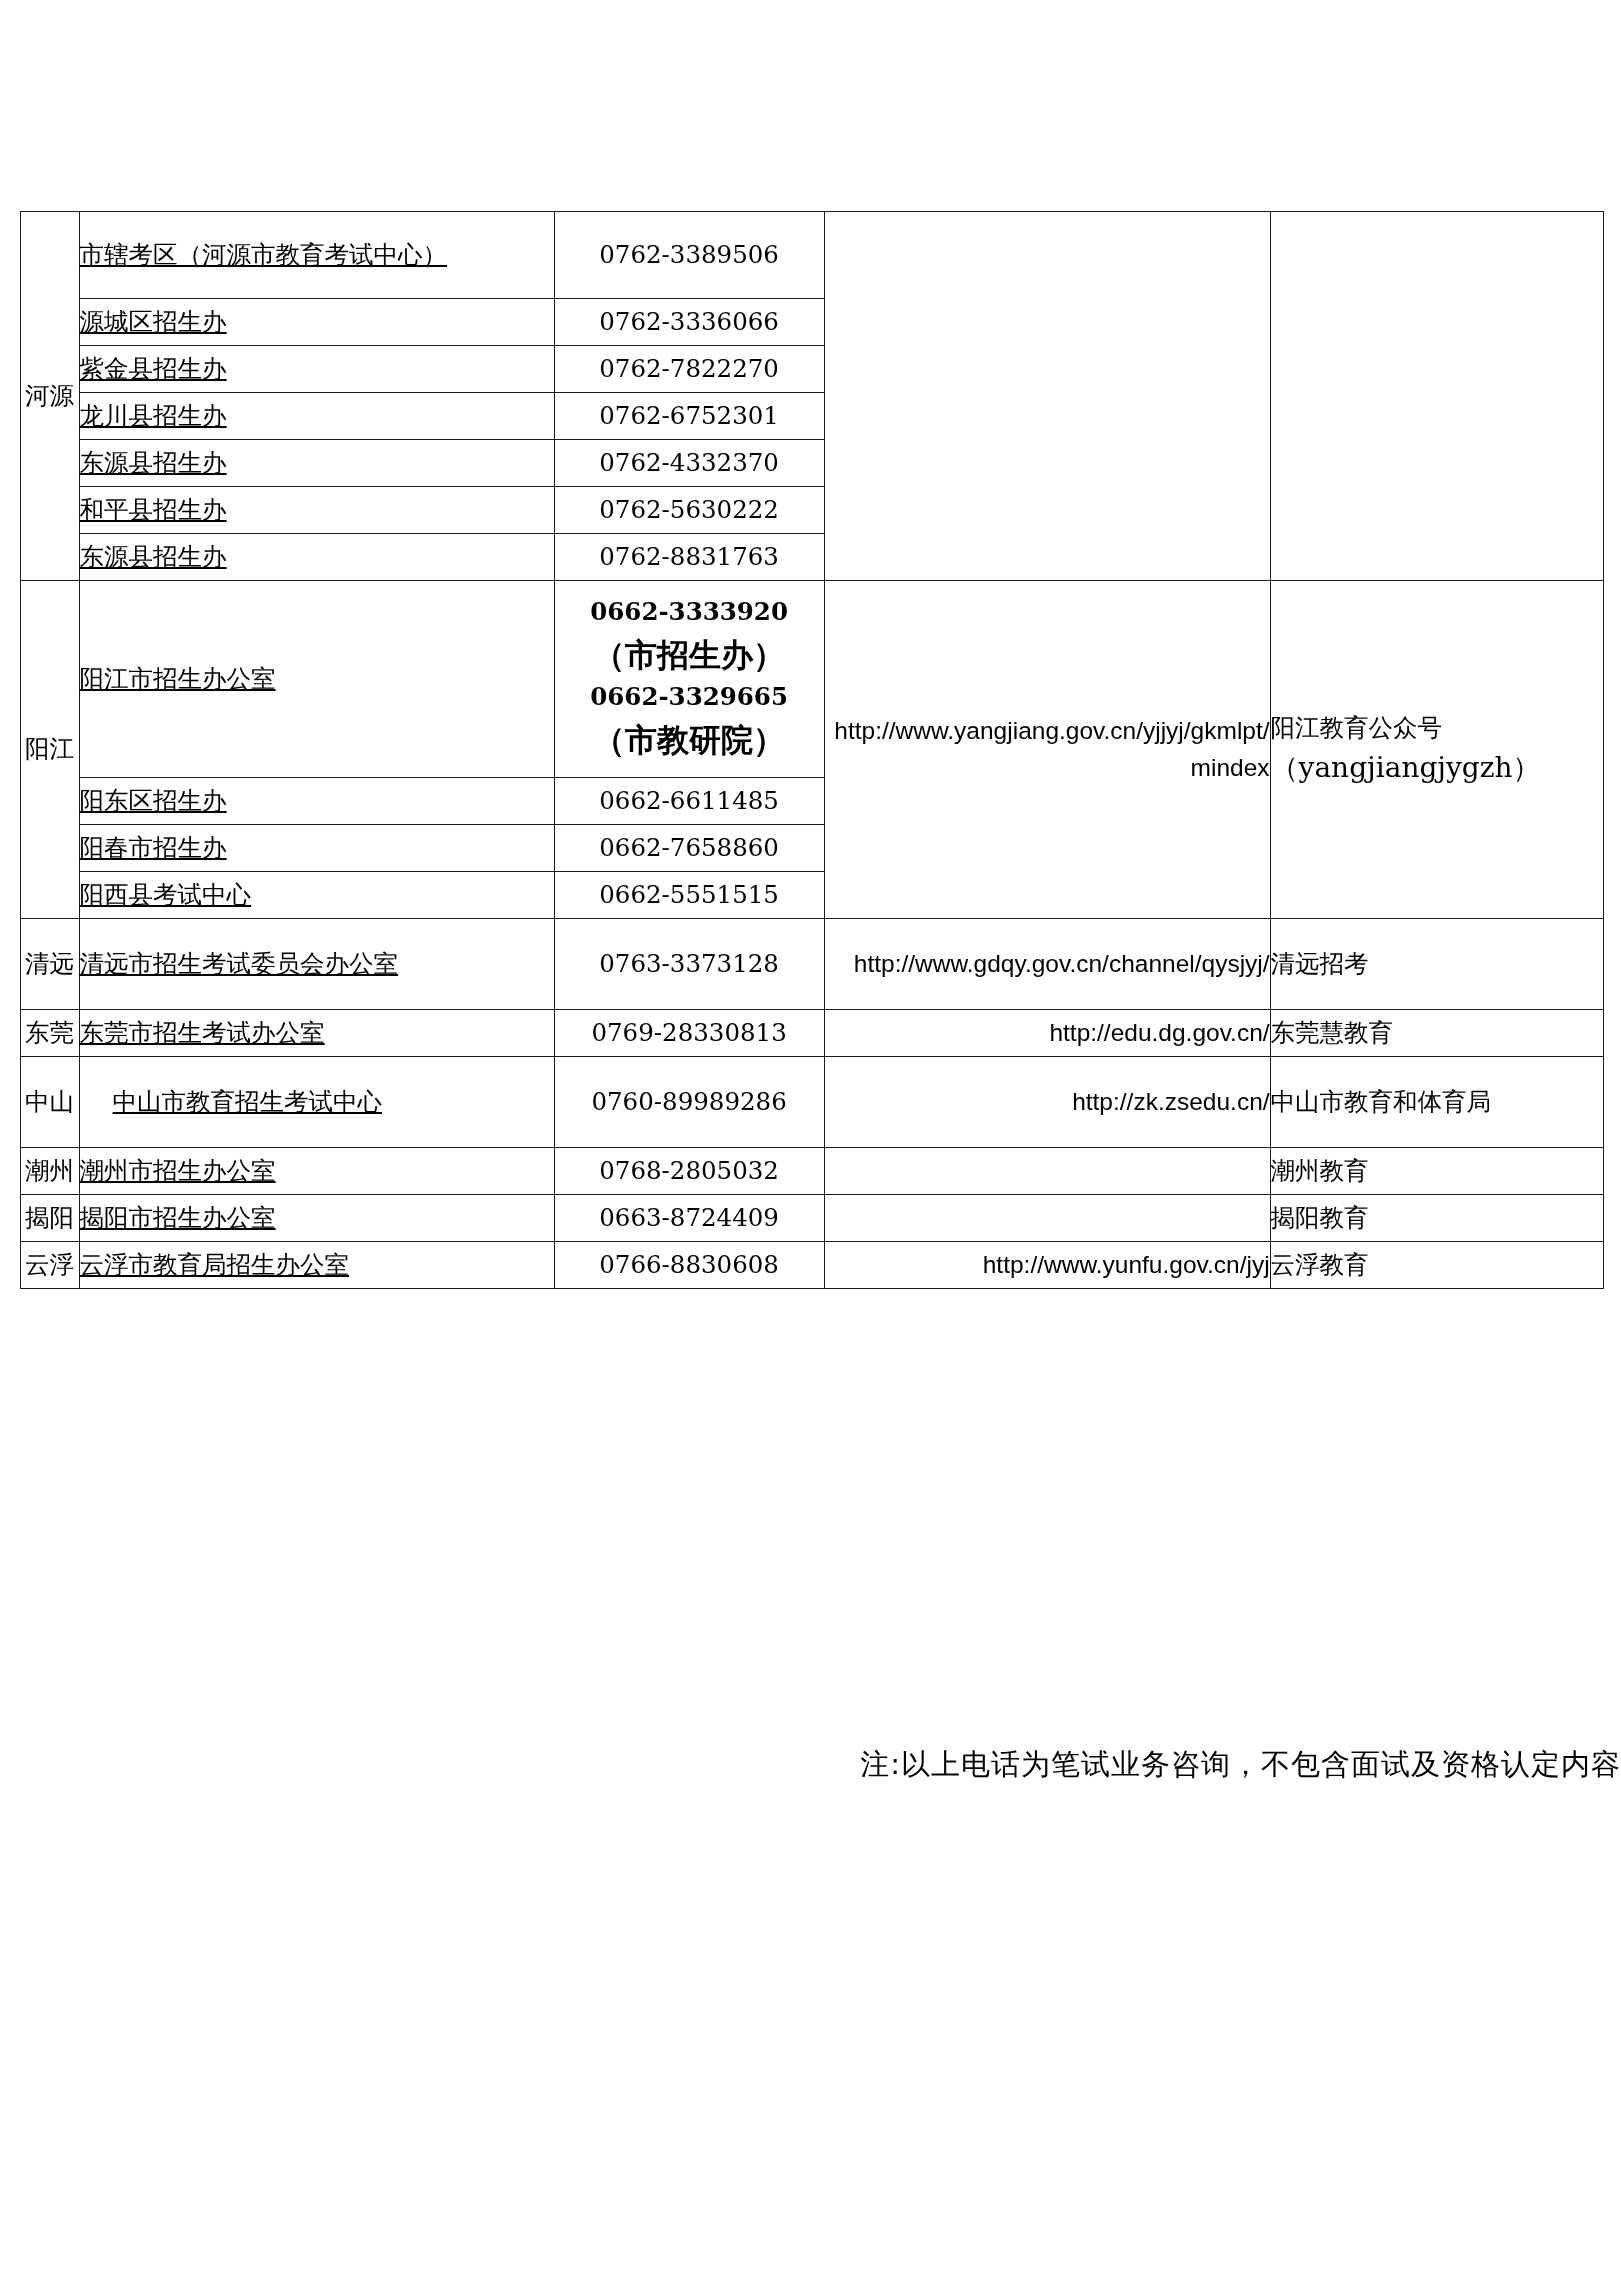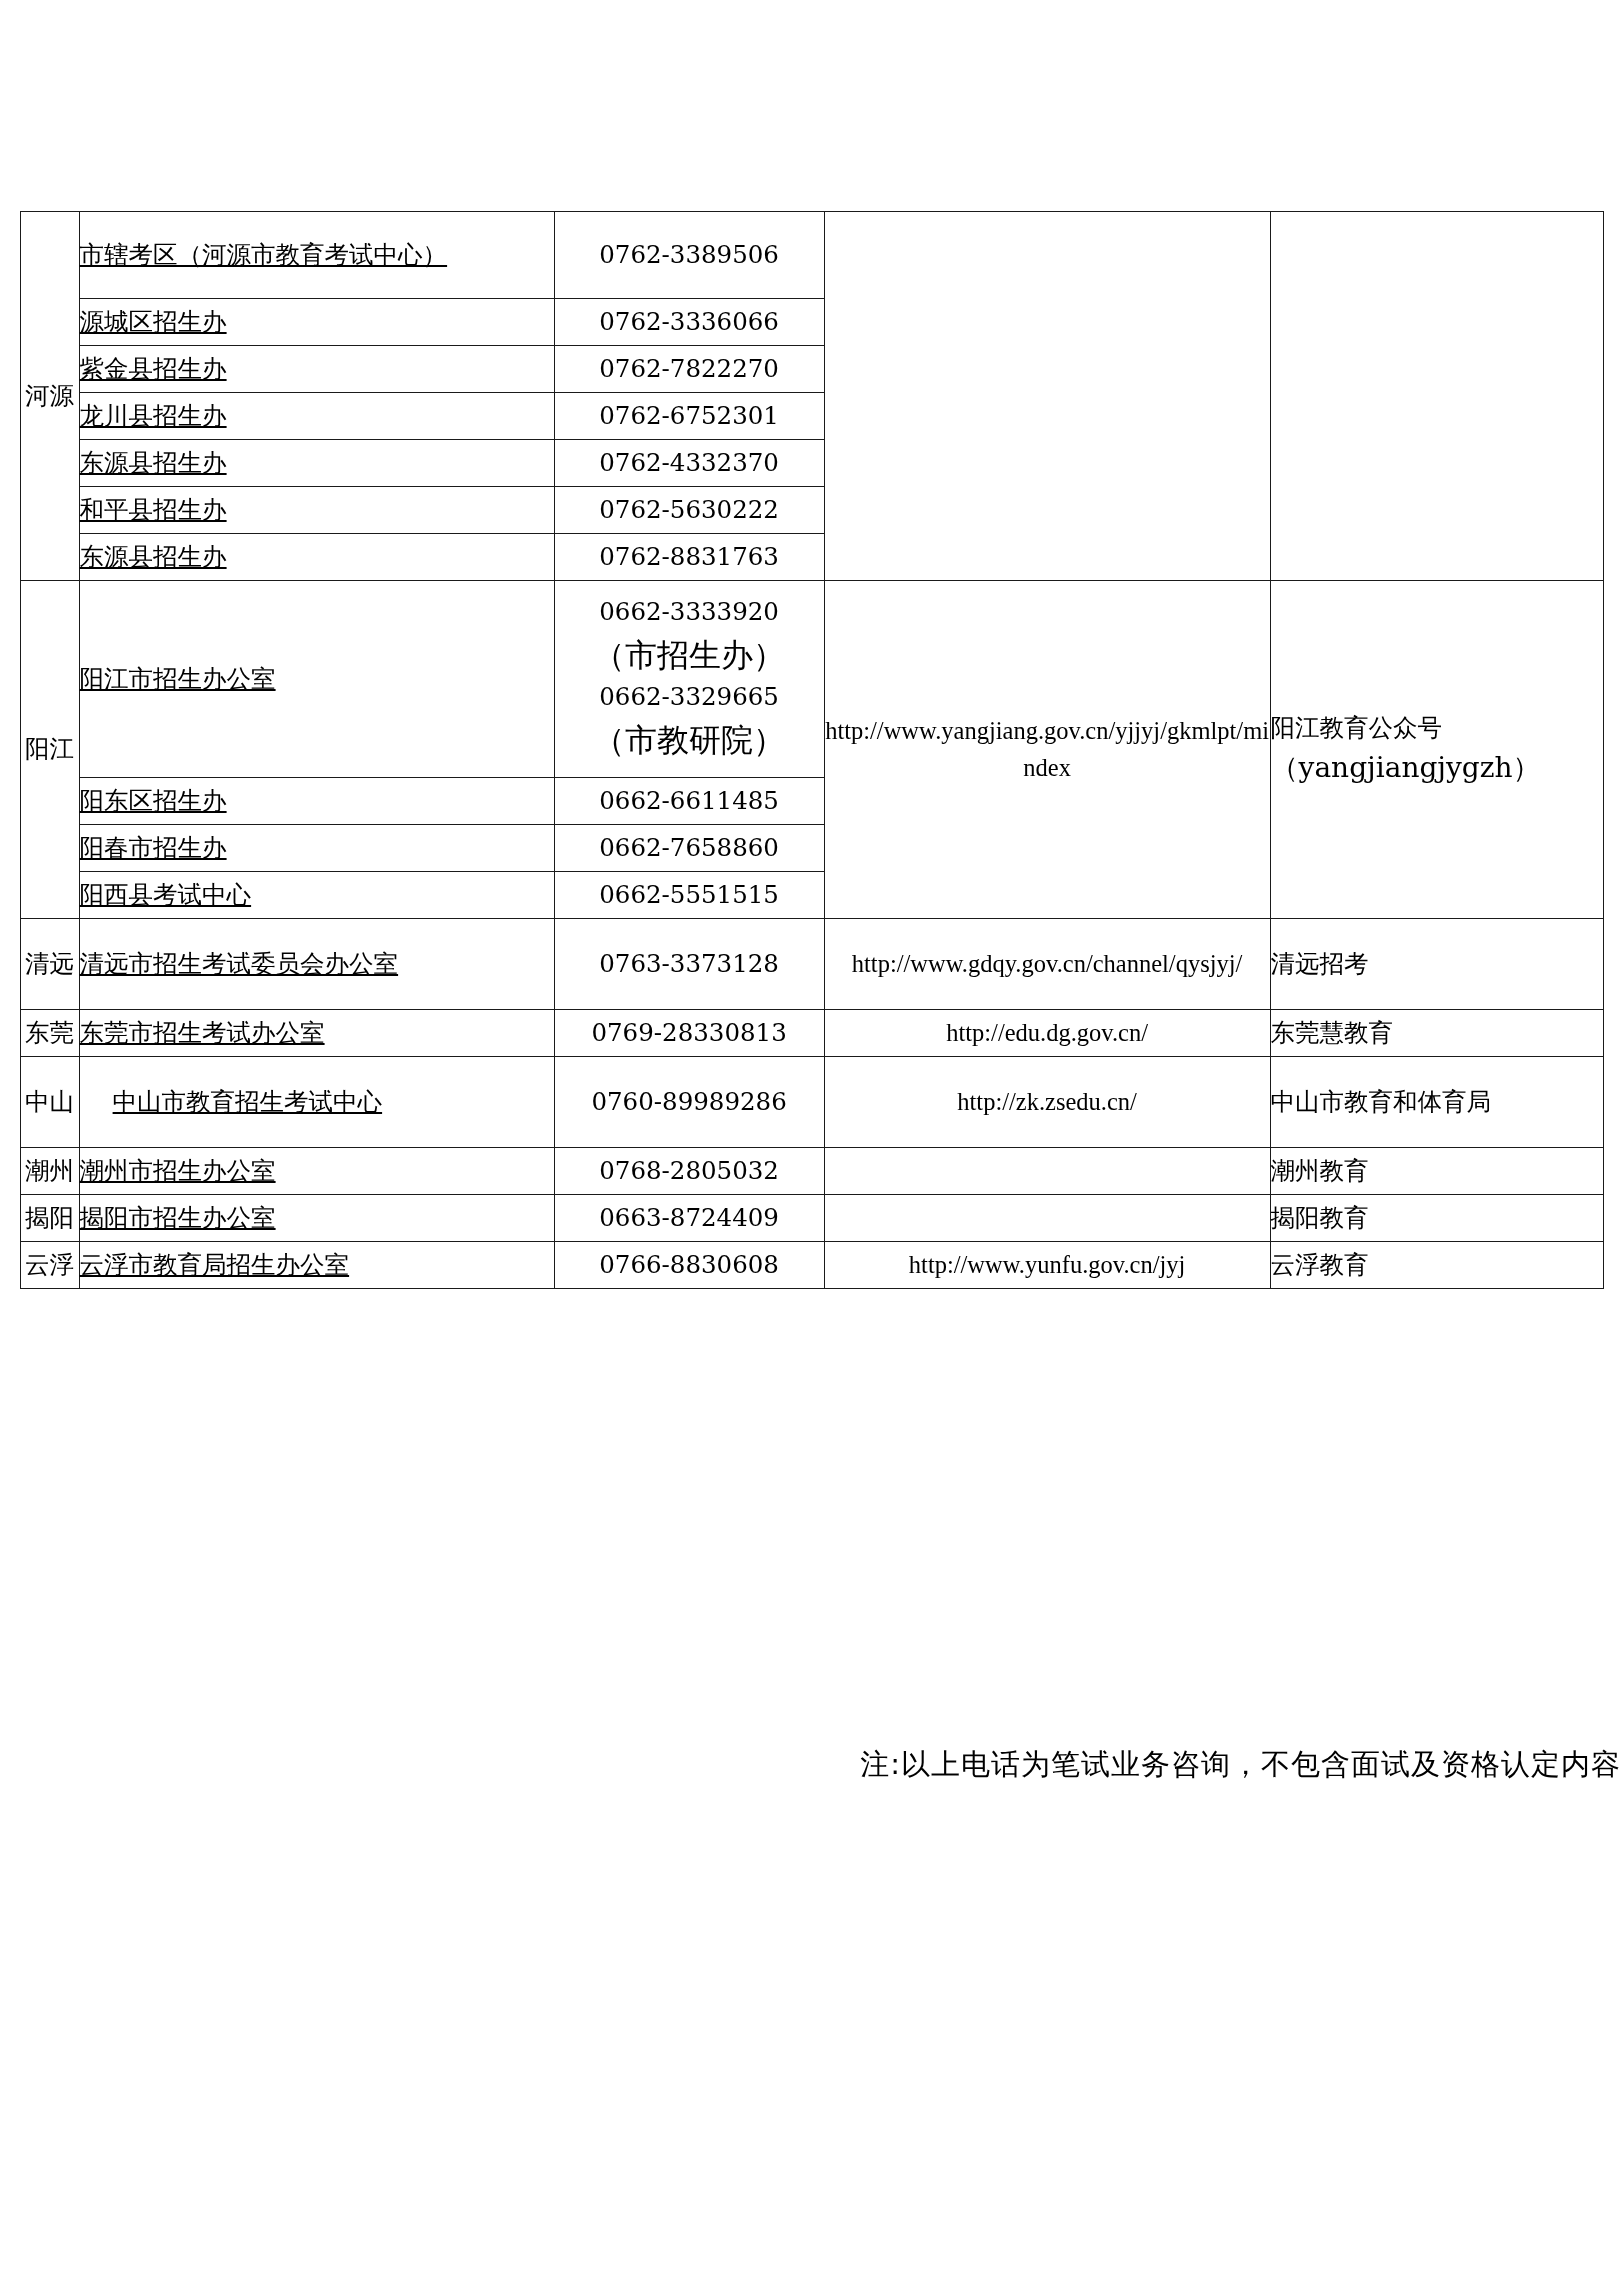--- a/index.html
+++ b/index.html
@@ -76,28 +76,29 @@
     font-size: 25.5px;
     padding: 9.8px 3.9px;
     white-space: nowrap;
   }
   .cell-phone-multi {
     text-align: center;
     font-family: "DejaVu Serif", "Liberation Serif", serif;
     font-size: 25.5px;
     padding: 11.8px 3.9px;
     line-height: 1.62;
+    font-weight: bold;
   }
   .cell-phone-multi .cn {
     font-family: "DejaVu Sans", "Liberation Sans", sans-serif;
     font-size: 32px;
   }
   .cell-url {
-    text-align: center;
-    font-family: Liberation Serif, serif;
+    text-align: right;
+    font-family: Liberation Sans, sans-serif;
     font-size: 25.5px;
     padding: 7.8px 2px 7.8px 5.9px;
     word-break: break-all;
     line-height: 1.55;
   }
   .cell-wechat {
     text-align: left;
     font-family: "DejaVu Sans", "Liberation Sans", sans-serif;
     font-size: 24.5px;
     padding: 7.8px 5.9px;

